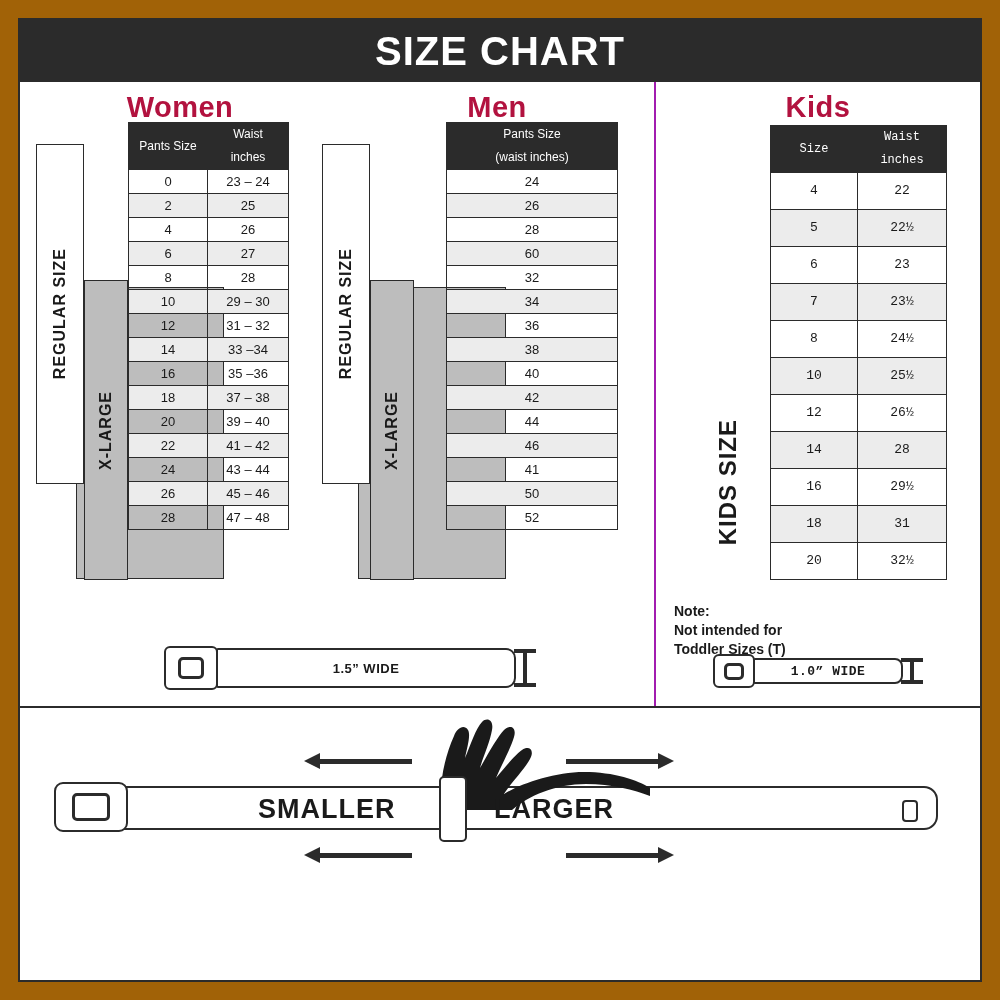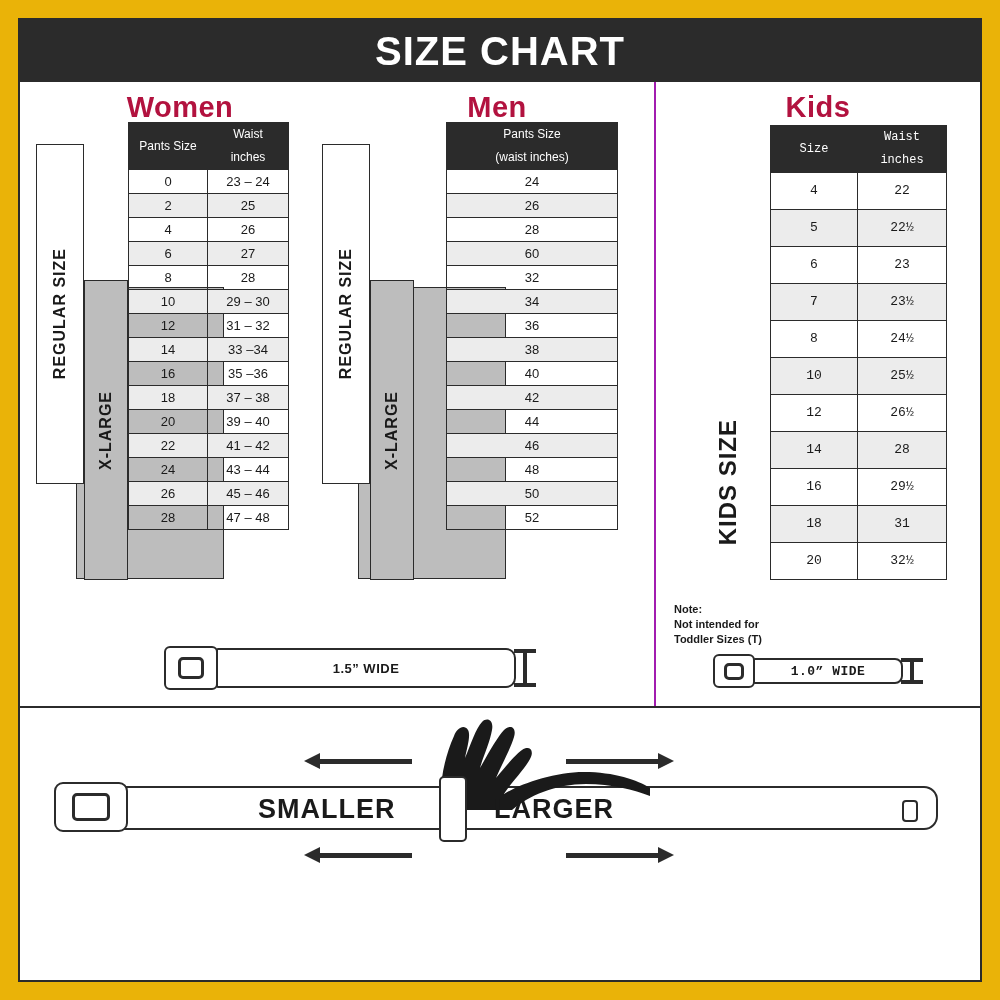--- a/index.html
+++ b/index.html
@@ -8,21 +8,21 @@
     background:#ffffff;
     font-family:"Liberation Sans", sans-serif;
     color:#1a1a1a;
     overflow:hidden;
   }
   .page{
     position:relative;
     width:1000px;height:1000px;
     box-sizing:border-box;
     padding:18px;
-    background:#eab308;
+    background:#a16207;
   }
   .frame{
     position:relative;
     width:964px;height:964px;
     border:2px solid #2b2b2b;
     box-sizing:border-box;
     background:#fff;
   }
   
   .title-bar{
@@ -154,21 +154,21 @@
     margin-left:-2px;
   }
   .ibar .v{width:4px;height:100%;background:#2b2b2b;}
   .ibar .t,.ibar .b{
     position:absolute;left:0;right:0;height:4px;background:#2b2b2b;
   }
   .ibar .t{top:0;} .ibar .b{bottom:0;}
   
   .kids-note{
     position:absolute;
-    font-size:11px;
+    font-size:14px;
     font-weight:bold;
     line-height:1.35;
     color:#1a1a1a;
   }
   
   .adjust-bar{
     height:58px;
     background:#2b2b2b;
     display:flex;align-items:center;
     padding-left:28px;
@@ -386,21 +386,21 @@
               <tr class="row-alt">
                   <td>42</td>
                 </tr>
               <tr>
                   <td>44</td>
                 </tr>
               <tr class="row-alt">
                   <td>46</td>
                 </tr>
               <tr>
-                  <td>48</td>
+                  <td>41</td>
                 </tr>
               <tr class="row-alt">
                   <td>50</td>
                 </tr>
               <tr>
                   <td>52</td>
                 </tr>
             </tbody>
           </table>
         </div>

